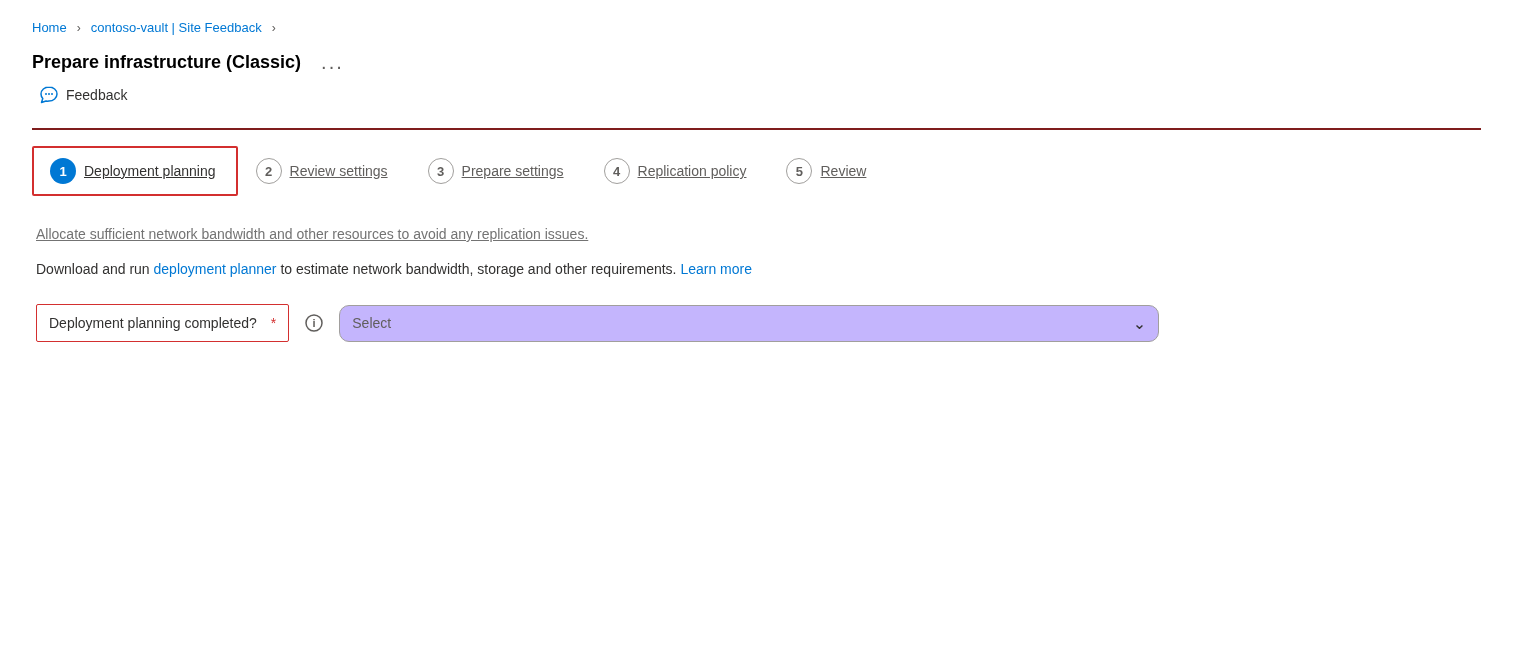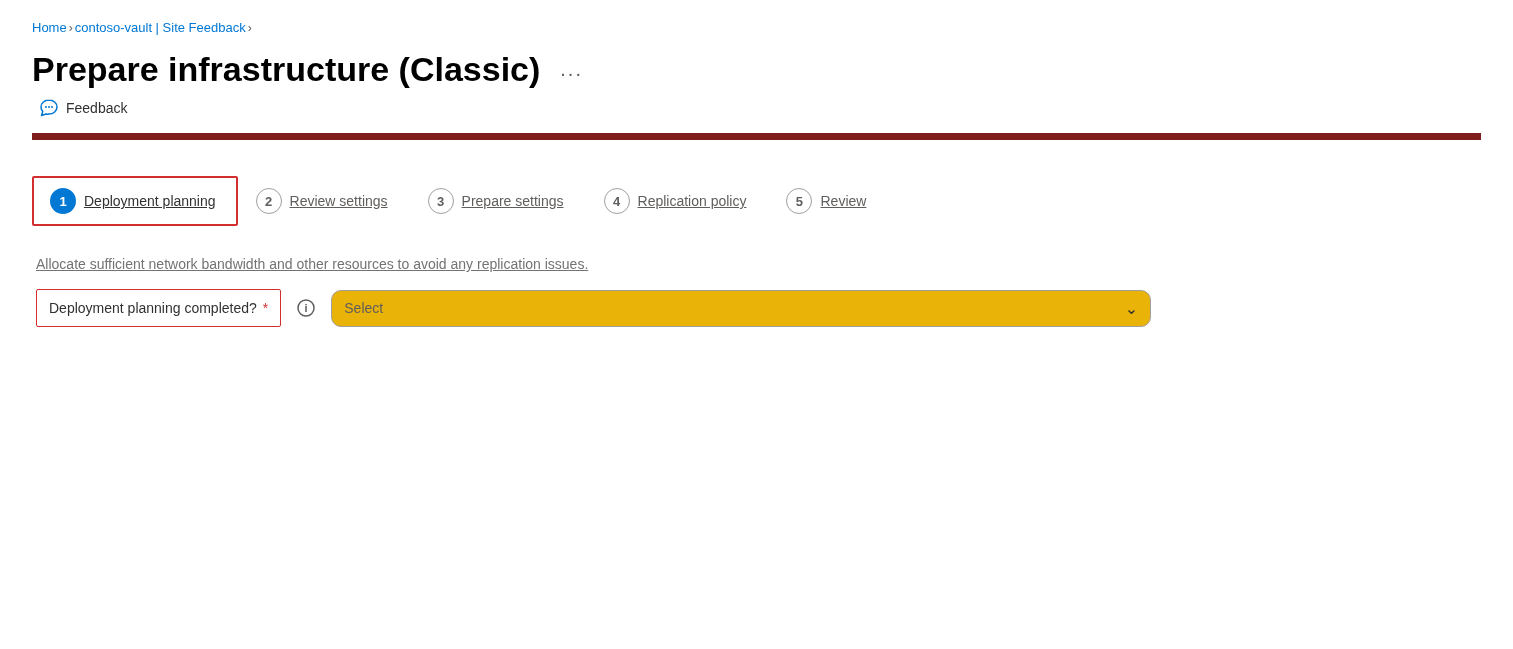--- a/index.html
+++ b/index.html
@@ -12,42 +12,42 @@
 
     .page-container {
       padding: 20px 32px;
       max-width: 1513px;
     }
 
     
     .breadcrumb {
       display: flex;
       align-items: center;
-      gap: 2px;
+      gap: 10px;
       margin-bottom: 12px;
       font-size: 13px;
     }
     .breadcrumb a {
       color: #0078d4;
       text-decoration: none;
     }
     .breadcrumb-sep {
       color: #605e5c;
       font-size: 12px;
     }
 
     
     .page-title-area {
       display: flex;
       align-items: center;
       gap: 12px;
       margin-bottom: 4px;
     }
     .page-title {
-      font-size: 34px;
+      font-size: 18px;
       font-weight: 600;
       color: #000000;
       line-height: 1.3;
     }
     .more-options-btn {
       background: none;
       border: none;
       cursor: pointer;
       color: #605e5c;
       font-size: 20px;
@@ -59,23 +59,23 @@
     .page-subtitle {
       font-size: 13px;
       color: #605e5c;
       margin-bottom: 16px;
     }
 
     
     .feedback-bar {
       display: flex;
       align-items: center;
-      padding-bottom: 12px;
-      border-bottom: 7px solid #7f1d1d;
-      margin-bottom: 36px;
+      padding-bottom: 20px;
+      border-bottom: 2px solid #7f1d1d;
+      margin-bottom: 16px;
     }
     .feedback-btn {
       display: flex;
       align-items: center;
       gap: 8px;
       background: none;
       border: none;
       cursor: pointer;
       color: #323130;
       font-size: 14px;
@@ -165,21 +165,21 @@
     
     .form-row {
       display: flex;
       align-items: center;
       gap: 16px;
     }
 
     .form-label-box {
       display: flex;
       align-items: center;
-      gap: 6px;
+      gap: 14px;
       border: 1.5px solid #d32f2f;
       padding: 10px 12px;
       border-radius: 2px;
     }
     .form-label {
       font-size: 14px;
       color: #323130;
       white-space: nowrap;
     }
     .required-star {
@@ -195,21 +195,21 @@
     }
 
     .select-dropdown {
       display: flex;
       align-items: center;
       justify-content: space-between;
       border: 1px solid #a19f9d;
       padding: 8px 12px;
       min-width: 820px;
       cursor: pointer;
-      background: #eab308;
+      background: #c4b5fd;
       border-radius: 10px;
     }
     .select-value {
       font-size: 14px;
       color: #605e5c;
     }
     .chevron-down {
       font-size: 16px;
       color: #323130;
     }
@@ -269,20 +269,23 @@
       <div class="wizard-step-num">5</div>
       <span class="wizard-step-label">Review</span>
     </div>
 
   </div>
 
   <div class="content-area">
 
     <p class="description-text">Allocate sufficient network bandwidth and other resources to avoid any replication issues.</p>
 
+    <p class="description-text-2">
+      <span>Download and run </span><a href="#">deployment planner</a><span> to estimate network bandwidth, storage and other requirements. </span><a href="#">Learn more</a>
+    </p>
 
     <div class="form-row">
 
       <div class="form-label-box">
         <span class="form-label">Deployment planning completed?</span>
         <span class="required-star">*</span>
       </div>
 
       <svg class="info-icon" viewBox="0 0 18 18" fill="none" xmlns="http://www.w3.org/2000/svg">
         <circle cx="9" cy="9" r="8" stroke="#605e5c" stroke-width="1.5"></circle>

